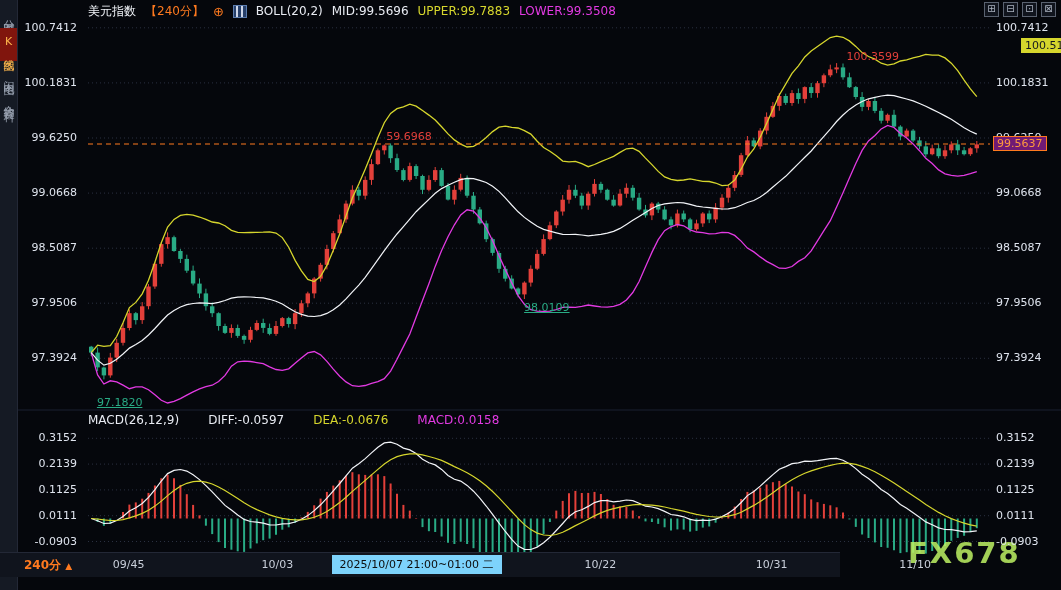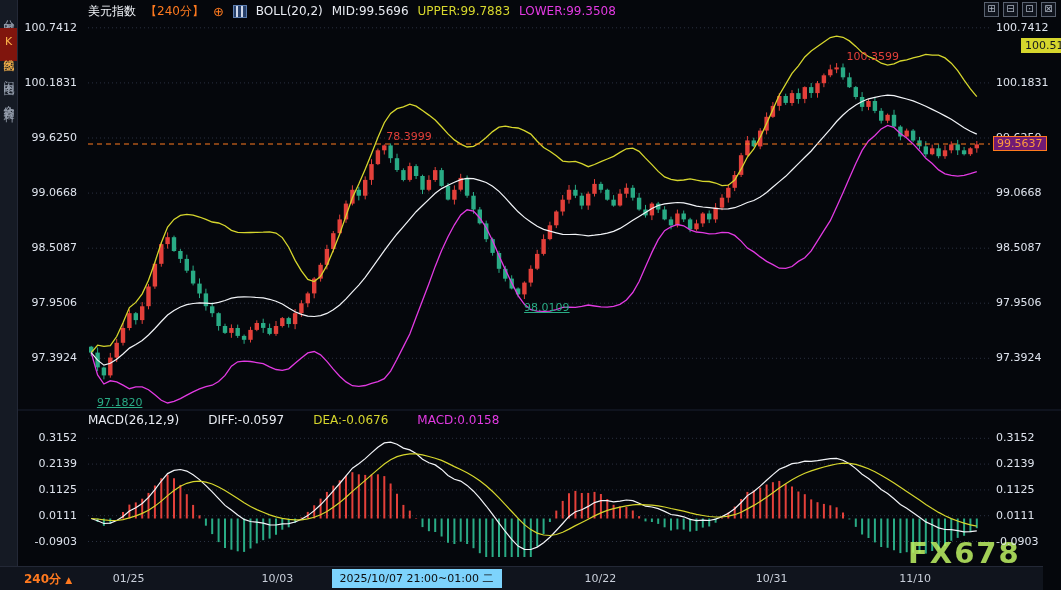--- a/index.html
+++ b/index.html
@@ -38,21 +38,21 @@
   #last-price-label{position:absolute;left:993px;border:1px solid #ff7a1f;color:#ff9a3d;background:#701a75;
                     font-size:11px;padding:0 3px;z-index:4;}
   
   #annotations{position:absolute;left:0;top:0;z-index:3;}
   .anno{position:absolute;font-size:11px;white-space:nowrap;}
   .anno.up{color:#e3403a;}
   .anno.down{color:#29ab85;text-decoration:underline;}
   
   .macd-header{position:absolute;left:88px;top:413px;display:flex;gap:29px;font-size:12px;z-index:3;white-space:nowrap;}
   
-  .bottombar{position:absolute;left:0;top:566px;width:1043px;height:24px;background:#10141d;
+  .bottombar{position:absolute;left:0;top:552px;width:840px;height:24px;background:#10141d;
              border-top:1px solid #232836;z-index:5;}
   .interval{position:absolute;left:24px;top:4px;color:#ff7a1f;font-size:12px;font-weight:bold;cursor:pointer;}
   .interval .tri{font-size:9px;}
   .date{position:absolute;top:5px;transform:translateX(-50%);font-size:11px;color:#c9cfda;}
   .tooltip{position:absolute;top:2px;background:#7dd3fc;color:#0d0d0d;font-size:11px;padding:2px 8px;white-space:nowrap;}
   .watermark{position:absolute;left:908px;top:536px;font-size:29px;font-weight:bold;color:#bef264;
              opacity:.85;letter-spacing:2px;z-index:2;}
 </style>
 </head>
 <body>
@@ -553,39 +553,39 @@
       <div class="tick" style="top: 482.9px;">0.1125</div>
       <div class="tick" style="top: 508.7px;">0.0111</div>
       <div class="tick" style="top: 534.5px;">-0.0903</div>
     </div>
 
   <div id="upper-band-label" style="top: 38px; margin-left: 28px;">100.5102</div>
   <div id="last-price-label" style="top: 136px;">99.5637</div>
 
   <div id="annotations">
       <div class="anno down" style="left: 96.9px; top: 396px;">97.1820</div>
-      <div class="anno up" style="left: 386.3px; top: 129.9px;">78.3999</div>
+      <div class="anno up" style="left: 386.3px; top: 129.9px;">59.6968</div>
       <div class="anno down" style="left: 524.1px; top: 301.3px;">98.0109</div>
       <div class="anno up" style="left: 846.6px; top: 50.4px;">100.3599</div>
     </div>
 
   <div class="macd-header">
     <span class="t-w">MACD(26,12,9)</span>
     <span class="t-w">DIFF:-0.0597</span>
     <span class="t-y">DEA:-0.0676</span>
     <span class="t-m">MACD:0.0158</span>
   </div>
 
   <div class="bottombar">
     <div class="interval">
       <span>240分</span>
       <span class="tri">▲</span>
     </div>
     <div id="date-labels">
-        <div class="date" style="left: 128.6px;">01/25</div>
+        <div class="date" style="left: 128.6px;">09/45</div>
         <div class="date" style="left: 277.4px;">10/03</div>
         <div class="date" style="left: 600.3px;">10/22</div>
         <div class="date" style="left: 771.7px;">10/31</div>
         <div class="date" style="left: 915.1px;">11/10</div>
       </div>
     <div id="time-tooltip" class="tooltip" style="left: 331.5px;">2025/10/07 21:00~01:00 二</div>
   </div>
 
   <div class="watermark">FX678</div>
 

